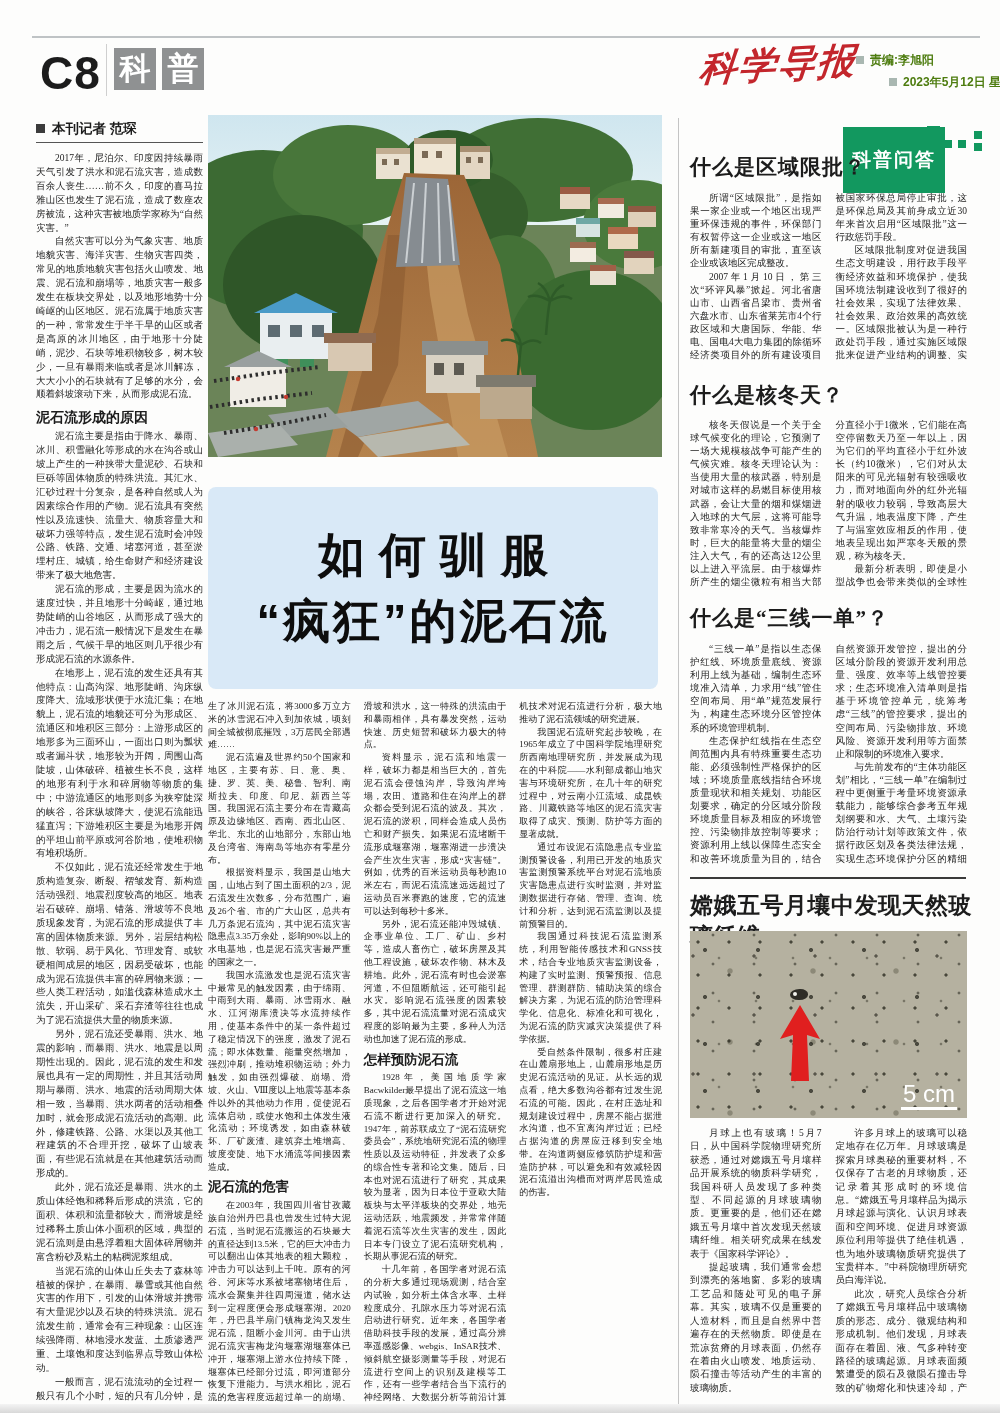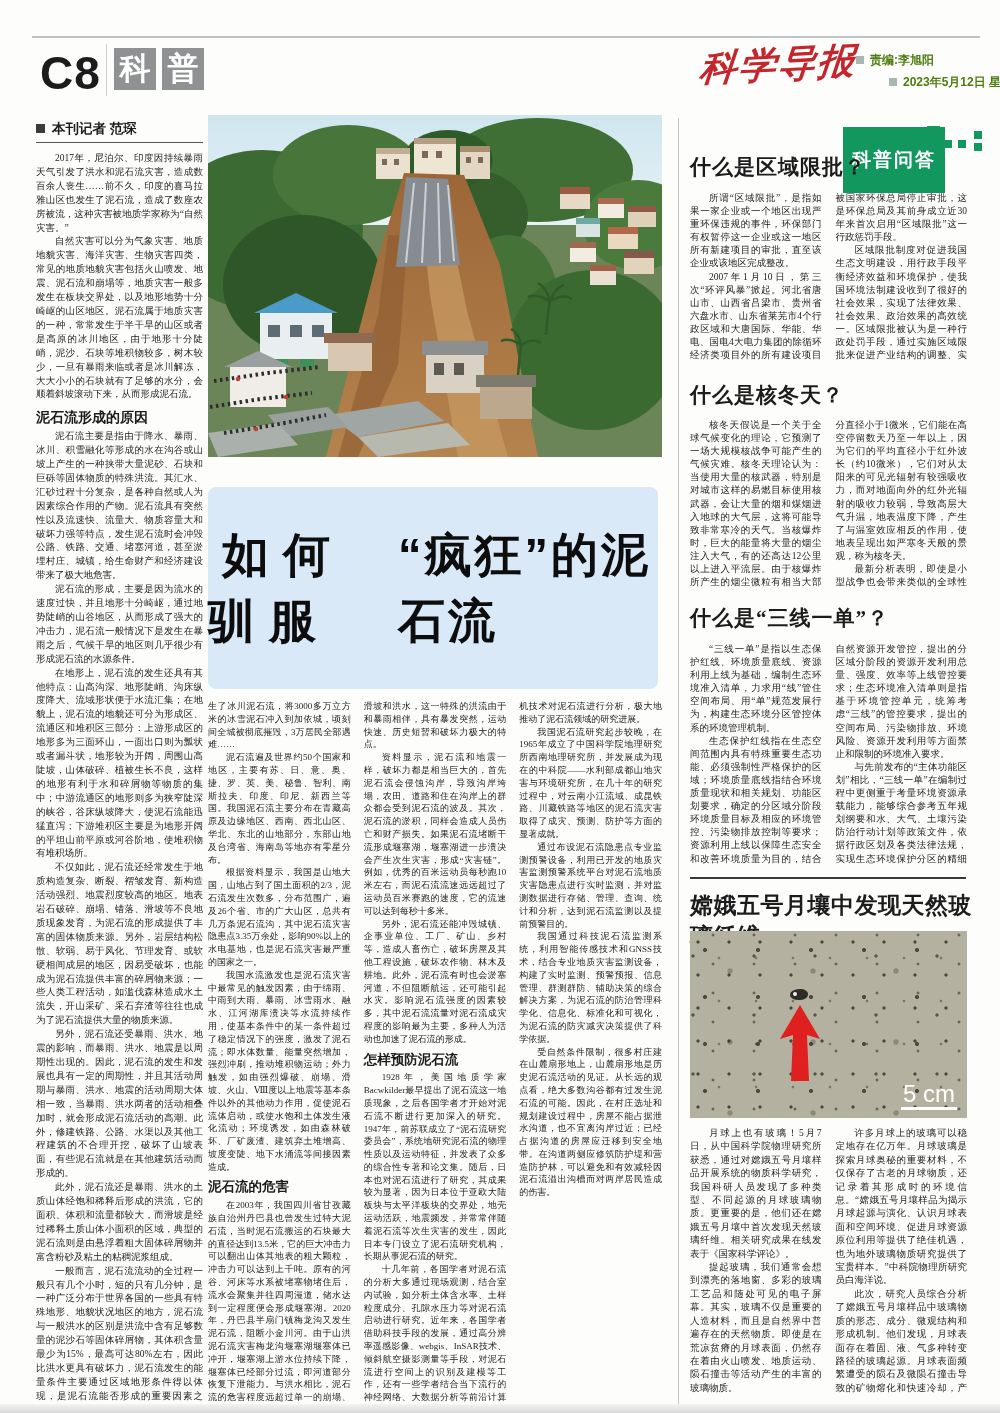--- a/index.html
+++ b/index.html
@@ -27,21 +27,21 @@
   .rep-sq{display:inline-block;width:9px;height:9px;background:#3c3c3c;margin-right:7px;}
   .reporter-rule{position:absolute;left:36px;top:142px;width:167px;height:1px;background:#555;}
   .left-flow{position:absolute;left:36px;top:152px;width:167px;height:1252px;overflow:hidden;
              font-size:9.5px;line-height:13.9px;text-align:justify;}
   .left-flow p,.mid-flow p,.qa-a p,.moon-flow p{margin:0;text-indent:2em;}
   .left-flow h3{margin:9px 0 5px;font-size:14px;font-family:"Liberation Sans",sans-serif;text-indent:0;}
 
   
   .photo{position:absolute;left:208px;top:115px;width:454px;height:342px;display:block;}
   .headline-band{position:absolute;left:208px;top:487px;width:450px;height:202px;background:#d9e9f7;
-                 border-radius:8px;display:flex;flex-direction:row;align-items:center;justify-content:center;}
+                 border-radius:8px;display:flex;flex-direction:column;align-items:center;justify-content:center;}
   .hl{font-family:"Liberation Sans",sans-serif;font-weight:900;font-size:47px;color:#0d0d0d;line-height:1.4;}
   .hl1{letter-spacing:14px;text-indent:14px;}
   .hl2{letter-spacing:3px;}
   .mid-flow{position:absolute;left:208px;top:700px;width:454px;height:712px;overflow:hidden;
             column-count:3;column-gap:13px;column-fill:auto;font-size:9px;line-height:12.8px;text-align:justify;}
   .mid-flow p.cont{text-indent:0;}
   .mid-flow h3{margin:8px 0 5px;font-size:13.5px;font-family:"Liberation Sans",sans-serif;text-indent:0;}
 
   
   .vrule{position:absolute;left:678px;top:118px;width:1px;height:1290px;background:#c4c4c4;}
@@ -101,20 +101,21 @@
   <div class="left-flow">
       <p>2017年，尼泊尔、印度因持续暴雨天气引发了洪水和泥石流灾害，造成数百余人丧生……前不久，印度的喜马拉雅山区也发生了泥石流，造成了数座农房被流，这种灾害被地质学家称为“自然灾害。”</p>
       <p>自然灾害可以分为气象灾害、地质地貌灾害、海洋灾害、生物灾害四类，常见的地质地貌灾害包括火山喷发、地震、泥石流和崩塌等，地质灾害一般多发生在板块交界处，以及地形地势十分崎岖的山区地区。泥石流属于地质灾害的一种，常常发生于半干旱的山区或者是高原的冰川地区，由于地形十分陡峭，泥沙、石块等堆积物较多，树木较少，一旦有暴雨来临或者是冰川解冻，大大小小的石块就有了足够的水分，会顺着斜坡滚动下来，从而形成泥石流。</p>
       <h3>泥石流形成的原因</h3>
       <p>泥石流主要是指由于降水、暴雨、冰川、积雪融化等形成的水在沟谷或山坡上产生的一种挟带大量泥砂、石块和巨砾等固体物质的特殊洪流。其汇水、汇砂过程十分复杂，是各种自然或人为因素综合作用的产物。泥石流具有突然性以及流速快、流量大、物质容量大和破坏力强等特点，发生泥石流时会冲毁公路、铁路、交通、堵塞河道，甚至淤埋村庄、城镇，给生命财产和经济建设带来了极大地危害。</p>
       <p>泥石流的形成，主要是因为流水的速度过快，并且地形十分崎岖，通过地势陡峭的山谷地区，从而形成了强大的冲击力，泥石流一般情况下是发生在暴雨之后，气候干旱的地区则几乎很少有形成泥石流的水源条件。</p>
       <p>在地形上，泥石流的发生还具有其他特点：山高沟深、地形陡峭、沟床纵度降大、流域形状便于水流汇集；在地貌上，泥石流的地貌还可分为形成区、流通区和堆积区三部分：上游形成区的地形多为三面环山，一面出口则为瓢状或者漏斗状，地形较为开阔，周围山高陡坡，山体破碎、植被生长不良，这样的地形有利于水和碎屑物等物质的集中；中游流通区的地形则多为狭窄陡深的峡谷，谷床纵坡降大，使泥石流能迅猛直泻；下游堆积区主要是为地形开阔的平坦山前平原或河谷阶地，使堆积物有堆积场所。</p>
       <p>不仅如此，泥石流还经常发生于地质构造复杂、断裂、褶皱发育、新构造活动强烈、地震烈度较高的地区。地表岩石破碎、崩塌、错落、滑坡等不良地质现象发育，为泥石流的形成提供了丰富的固体物质来源。另外，岩层结构松散、软弱、易于风化、节理发育、或软硬相间成层的地区，因易受破坏，也能成为泥石流提供丰富的碎屑物来源；一些人类工程活动，如滥伐森林造成水土流失，开山采矿、采石弃渣等往往也成为了泥石流提供大量的物质来源。</p>
       <p>另外，泥石流还受暴雨、洪水、地震的影响，而暴雨、洪水、地震是以周期性出现的。因此，泥石流的发生和发展也具有一定的周期性，并且其活动周期与暴雨、洪水、地震的活动周期大体相一致，当暴雨、洪水两者的活动相叠加时，就会形成泥石流活动的高潮。此外，修建铁路、公路、水渠以及其他工程建筑的不合理开挖，破坏了山坡表面，有些泥石流就是在其他建筑活动而形成的。</p>
       <p>此外，泥石流还是暴雨、洪水的土质山体经饱和稀释后形成的洪流，它的面积、体积和流量都较大，而滑坡是经过稀释土质山体小面积的区域，典型的泥石流则是由悬浮着粗大固体碎屑物并富含粉砂及粘土的粘稠泥浆组成。</p>
+      <p>当泥石流的山体山丘失去了森林等植被的保护，在暴雨、暴雪或其他自然灾害的作用下，引发的山体滑坡并携带有大量泥沙以及石块的特殊洪流。泥石流发生前，通常会有三种现象：山区连续强降雨、林地浸水发蓝、土质渗透严重、土壤饱和度达到临界点导致山体松动。</p>
       <p>一般而言，泥石流流动的全过程一般只有几个小时，短的只有几分钟，是一种广泛分布于世界各国的一些具有特殊地形、地貌状况地区的地方，泥石流与一般洪水的区别是洪流中含有足够数量的泥沙石等固体碎屑物，其体积含量最少为15%，最高可达80%左右，因此比洪水更具有破坏力，泥石流发生的能量条件主要通过区域地形条件得以体现，是泥石流能否形成的重要因素之一。</p>
     </div>
 
   <svg class="photo" viewBox="0 0 454 342" preserveAspectRatio="none">
     <defs>
       <linearGradient id="sky" x1="0" y1="0" x2="0" y2="1">
         <stop offset="0" stop-color="#cfe6ef"></stop>
           <stop offset="1" stop-color="#e9f3f5"></stop>
       </linearGradient>
       <linearGradient id="mud" x1="0" y1="0" x2="0" y2="1">

